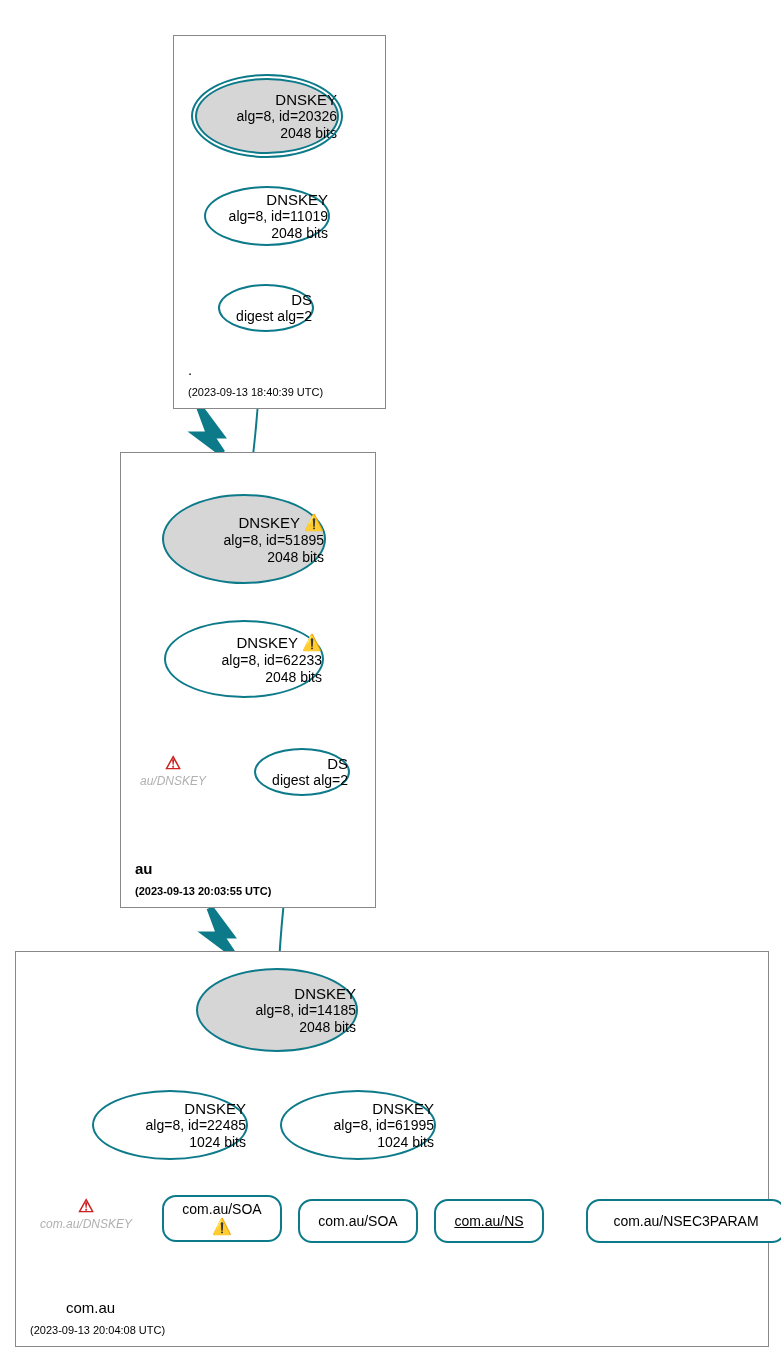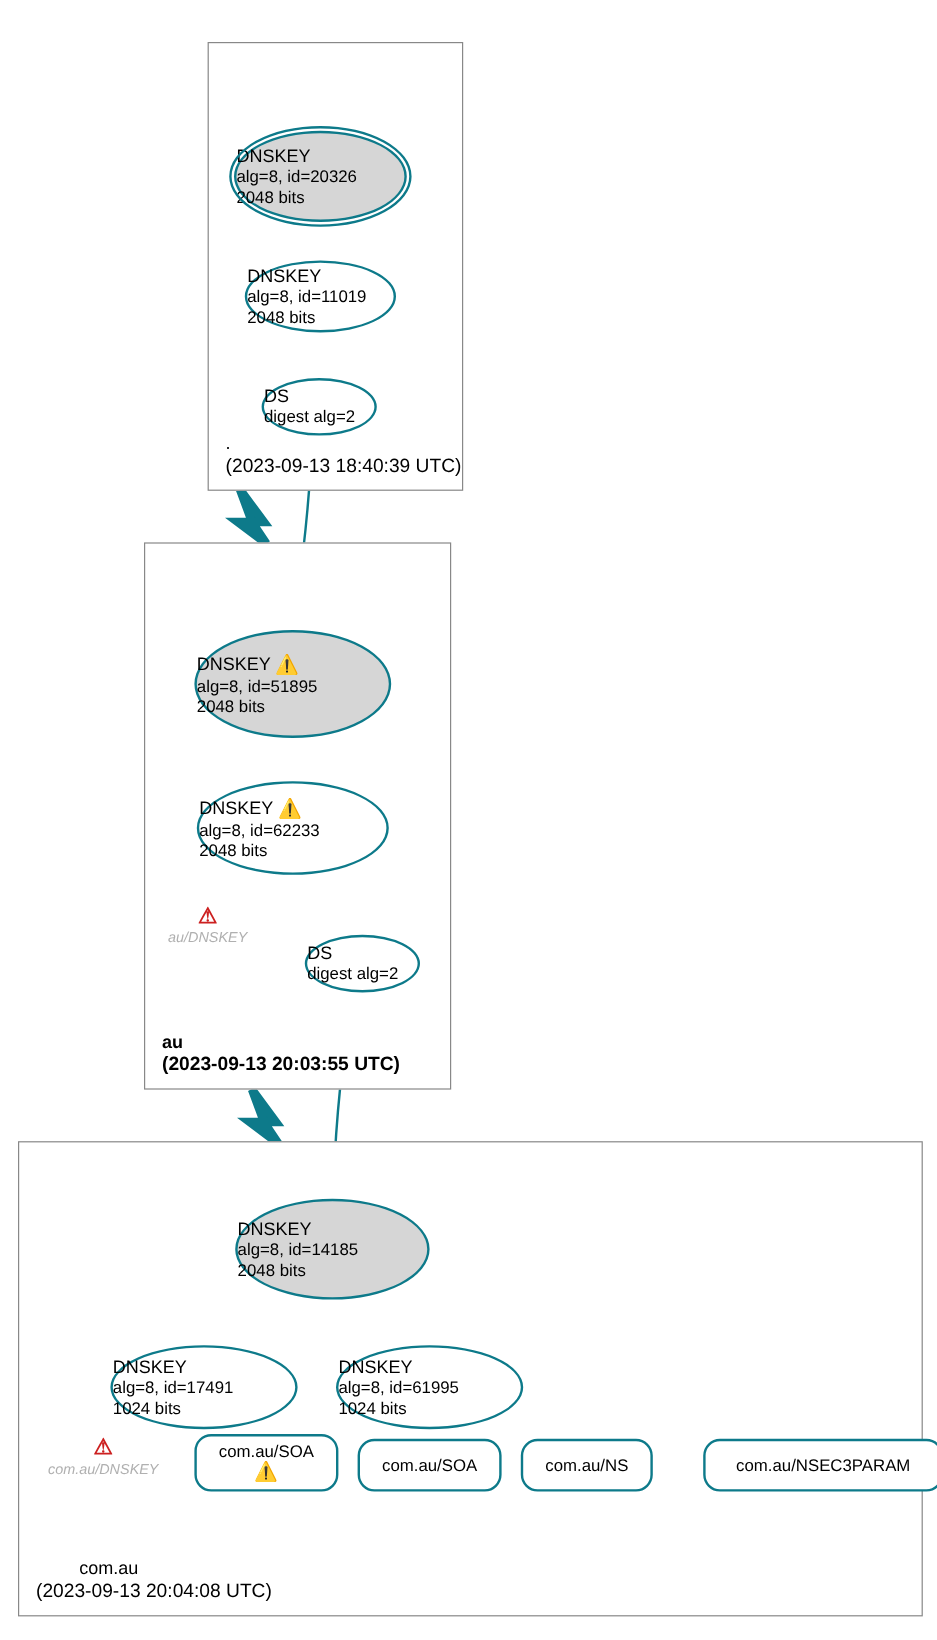--- a/index.html
+++ b/index.html
@@ -18,33 +18,32 @@
   }
   .zone-label {
     position: absolute;
     left: 14px;
     font-size: 15px;
     color: #000;
   }
   .zone-sublabel {
     position: absolute;
     left: 14px;
-    font-size: 16px;
+    font-size: 11px;
     color: #000;
   }
   .node-ellipse {
     position: absolute;
     border: 2px solid #0d7a8a;
     border-radius: 50%;
     display: flex;
     flex-direction: column;
-    align-items: flex-start;
+    align-items: flex-end;
     justify-content: center;
     background: #ffffff;
-    margin-top: 31px;
   }
   .node-ellipse.filled {
     background: #d6d6d6;
   }
   .node-ellipse.double::after {
     content: '';
     position: absolute;
     top: -6px; left: -6px; right: -6px; bottom: -6px;
     border: 2px solid #0d7a8a;
     border-radius: 50%;
@@ -194,38 +193,38 @@
   <span class="zone-label" style="bottom:30px;margin-left:36px;">com.au</span>
   <span class="zone-sublabel" style="bottom:10px;margin-top:18px;">(2023-09-13 20:04:08 UTC)</span>
 </div>
 <div class="node-ellipse filled" style="left:196px; top:968px; width:158px; height:80px;">
   <span class="node-title">DNSKEY</span>
   <span class="node-sub">alg=8, id=14185</span>
   <span class="node-sub">2048 bits</span>
 </div>
 <div class="node-ellipse" style="left:92px; top:1090px; width:152px; height:66px;">
   <span class="node-title">DNSKEY</span>
-  <span class="node-sub">alg=8, id=17491</span>
+  <span class="node-sub">alg=8, id=22485</span>
   <span class="node-sub">1024 bits</span>
 </div>
 <div class="node-ellipse" style="left:280px; top:1090px; width:152px; height:66px;">
   <span class="node-title">DNSKEY</span>
   <span class="node-sub">alg=8, id=61995</span>
   <span class="node-sub">1024 bits</span>
 </div>
 <div class="dnskey-annot" style="left:40px; top:1195px;">
   <span class="warn-icon" style="color:#cc2020; font-style:normal; font-size:18px; font-weight:bold;">⚠</span><br>
   <span>com.au/DNSKEY</span>
 </div>
 
 <div class="leaf-box" style="left:162px; top:1195px; width:100px;">
   <span>com.au/SOA</span>
   <span class="warn-icon">⚠️</span>
 </div>
 <div class="leaf-box" style="left:298px; top:1199px; width:100px;">
   <span>com.au/SOA</span>
 </div>
-<div class="leaf-box" style="left:434px; top:1199px; width:90px;">
+<div class="leaf-box" style="left:434px; top:1199px; width:90px;text-decoration:underline;">
   <span>com.au/NS</span>
 </div>
 <div class="leaf-box" style="left:560px; top:1199px; width:180px;margin-left:26px;">
   <span>com.au/NSEC3PARAM</span>
 </div>
 
 </body></html>

